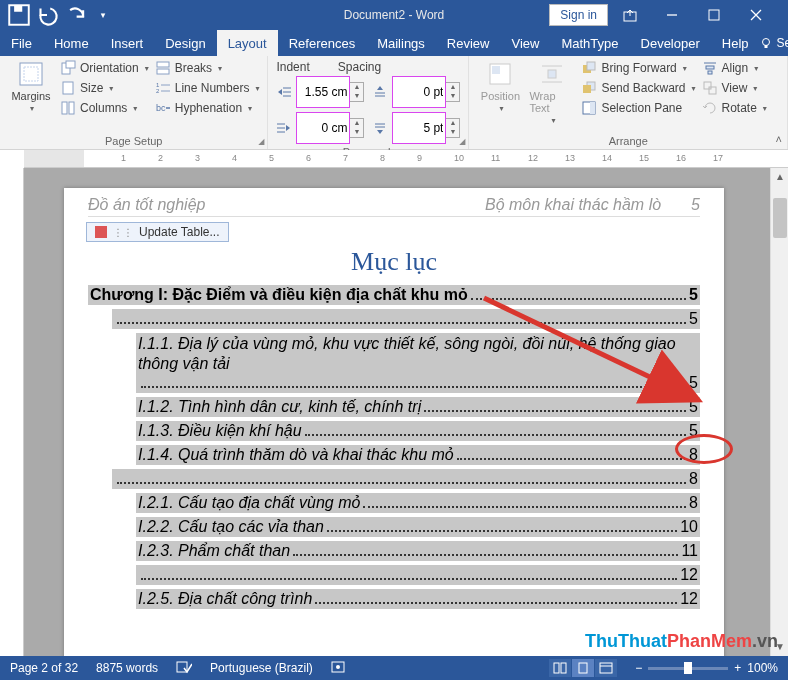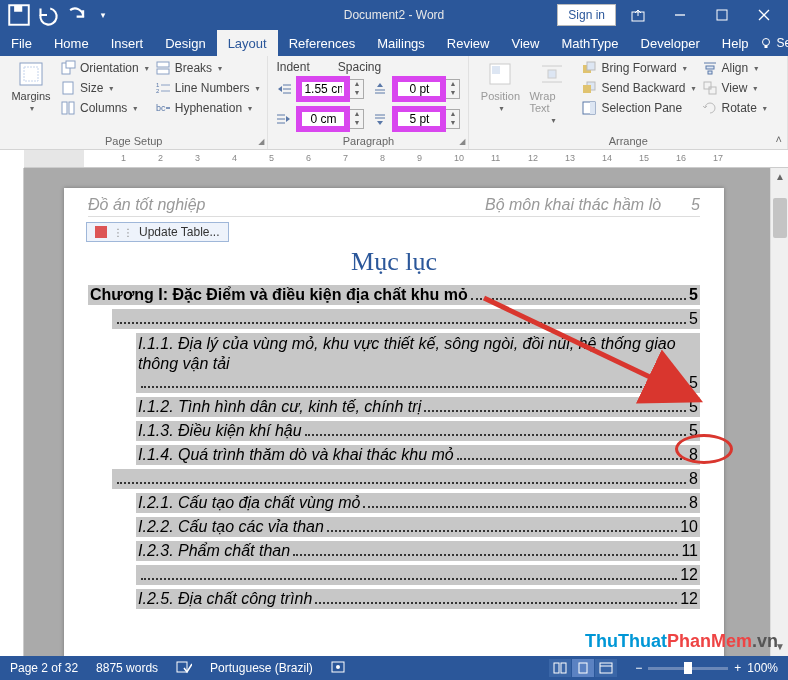--- a/index.html
+++ b/index.html
@@ -2,42 +2,42 @@
 <html><head>
 <meta charset="utf-8">
 <style>
   * { box-sizing: border-box; margin: 0; padding: 0; font-family: "Segoe UI", Arial, sans-serif; }
   body { width: 788px; height: 680px; overflow: hidden; background: #fff; position: relative; }
   
   .titlebar { height: 30px; background: #2b579a; color: #fff; display: flex; align-items: center; font-size: 12px; position: relative; }
   .qat { display: flex; align-items: center; gap: 2px; padding-left: 6px; }
   .qat .btn { width: 26px; height: 26px; display: flex; align-items: center; justify-content: center; font-size: 13px; }
   .titlebar .doc-title { position: absolute; left: 50%; transform: translateX(-50%); color: #e8e8e8; }
-  .win-right { margin-left: auto; display: flex; align-items: center; gap: 2px; padding-right: 4px; justify-content: space-between; }
+  .win-right { margin-left: auto; display: flex; align-items: center; gap: 2px; padding-right: 12px; justify-content: space-between; }
   .signin { background: #fff; color: #2b579a; padding: 3px 10px; border: 1px solid #bbb; font-size: 12px; }
   .win-btn { width: 40px; height: 28px; display: flex; align-items: center; justify-content: center; font-size: 13px; }
   
   .tabs { height: 26px; background: #2b579a; color: #fff; display: flex; align-items: stretch; font-size: 13px; }
   .tab { padding: 0 11px; display: flex; align-items: center; cursor: pointer; }
   .tab.file { background: #2b579a; }
   .tab.active { background: #f3f3f3; color: #2b579a; }
   .tabs-right { margin-left: auto; display: flex; align-items: center; gap: 10px; padding-right: 12px; font-size: 12px; }
   
   .ribbon { height: 94px; background: #f3f3f3; border-bottom: 1px solid #d4d4d4; display: flex; position: relative; }
   .group { border-right: 1px solid #e1e1e1; padding: 4px 8px 2px 8px; display: flex; flex-direction: column; }
   .group-body { flex: 1; display: flex; gap: 6px; align-items: flex-start; }
   .group-label { text-align: center; font-size: 11px; color: #666; padding-top: 2px; }
   .big-btn { width: 46px; display: flex; flex-direction: column; align-items: center; font-size: 11px; color: #444; gap: 2px; justify-content: center; }
   .big-btn .ico { width: 28px; height: 28px; display: flex; align-items: center; justify-content: center; }
   .stack { display: flex; flex-direction: column; gap: 4px; }
   .stack .row { display: flex; align-items: center; gap: 4px; font-size: 12px; color: #444; white-space: nowrap; }
   .stack .row .ico { width: 16px; height: 16px; display: flex; align-items: center; justify-content: center; }
   .dimmed { color: #999; }
   .spin { display: flex; align-items: center; }
-  .spin input { width: 54px; height: 26px; font-size: 12px; border: 6px solid #d946ef; padding: 0 2px; text-align: center; }
+  .spin input { width: 54px; height: 32px; font-size: 12px; border: 1px solid #d946ef; padding: 0 2px; text-align: right; }
   .spin .arrows { width: 14px; height: 20px; border: 1px solid #ababab; border-left: none; display: flex; flex-direction: column; }
   .spin .arrows span { flex: 1; font-size: 7px; text-align: center; line-height: 8px; color: #666; }
   .ribbon-collapse { position: absolute; right: 6px; bottom: 4px; font-size: 11px; color: #666; }
   .dialog-launcher { position: absolute; right: 3px; bottom: 3px; font-size: 8px; color: #888; }
   
   .ruler-h { height: 18px; background: #fff; border-bottom: 1px solid #ccc; margin-left: 24px; font-size: 9px; color: #888; display: flex; align-items: center; overflow: hidden; position: relative; }
   .ruler-h .seg-dark { background: #e6e6e6; height: 100%; }
   .ruler-h .num { position: absolute; top: 3px; }
   
   .doc-area { position: relative; height: 488px; background: #aaa; display: flex; }

